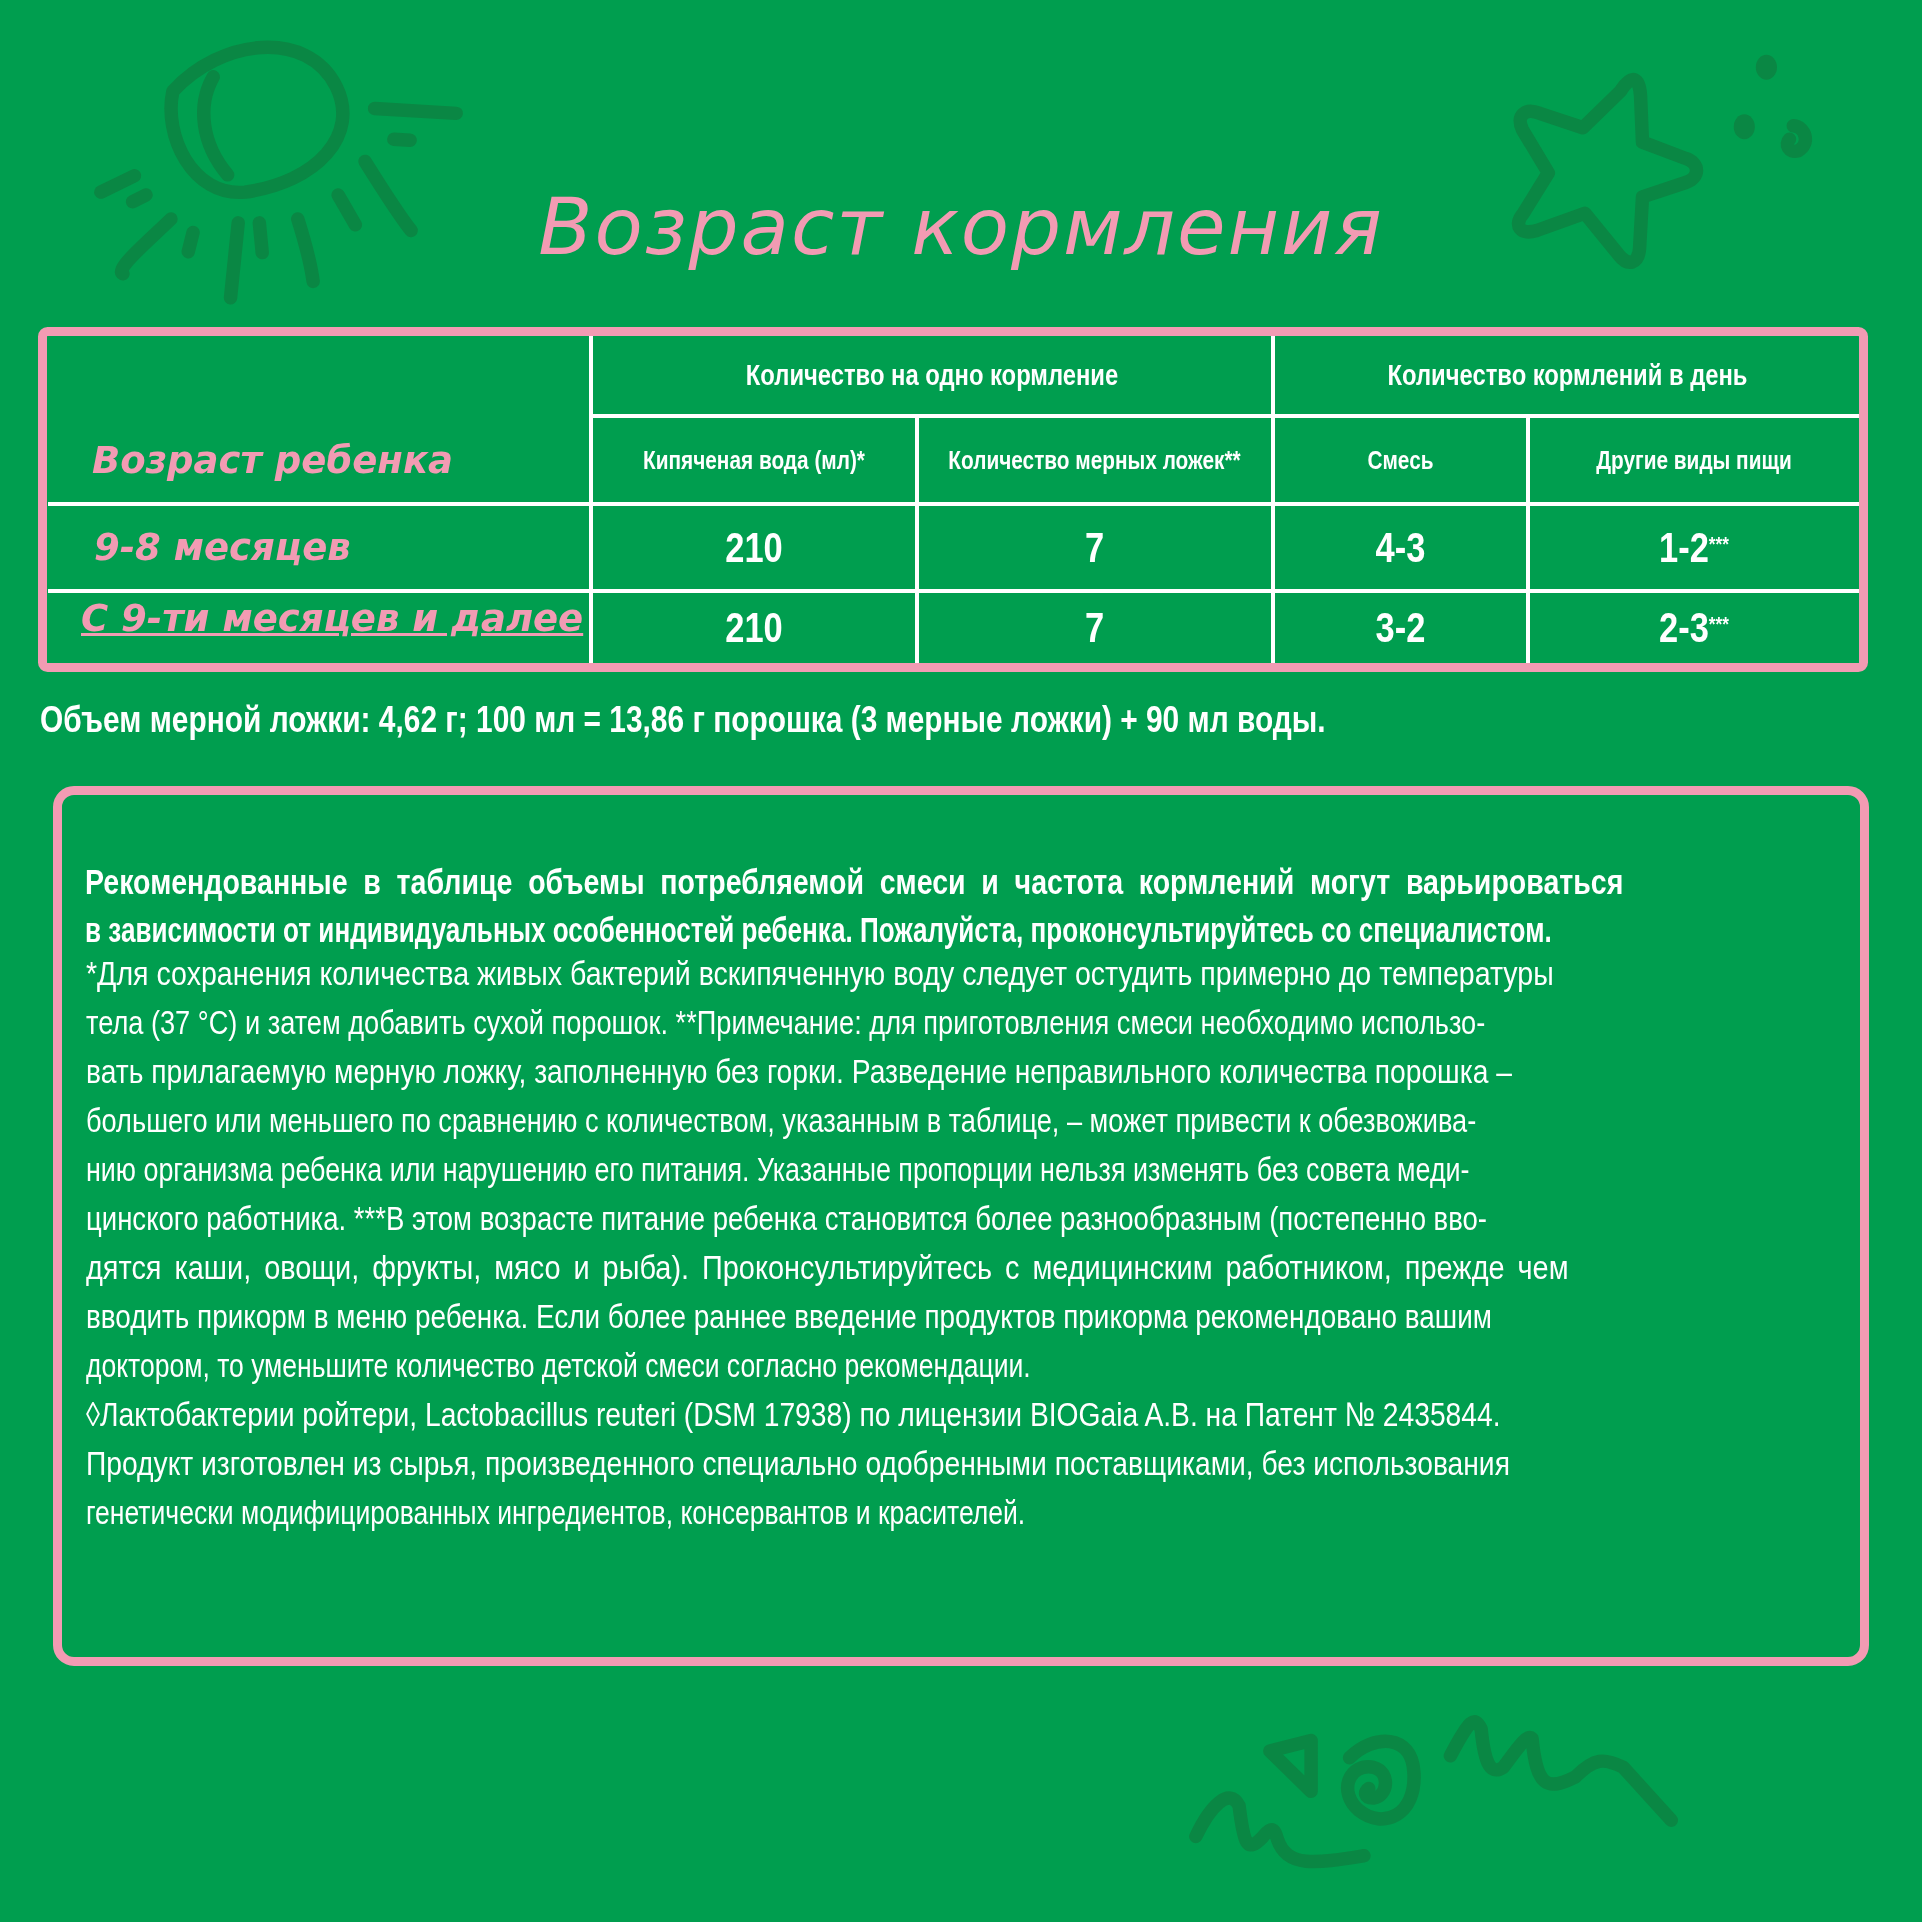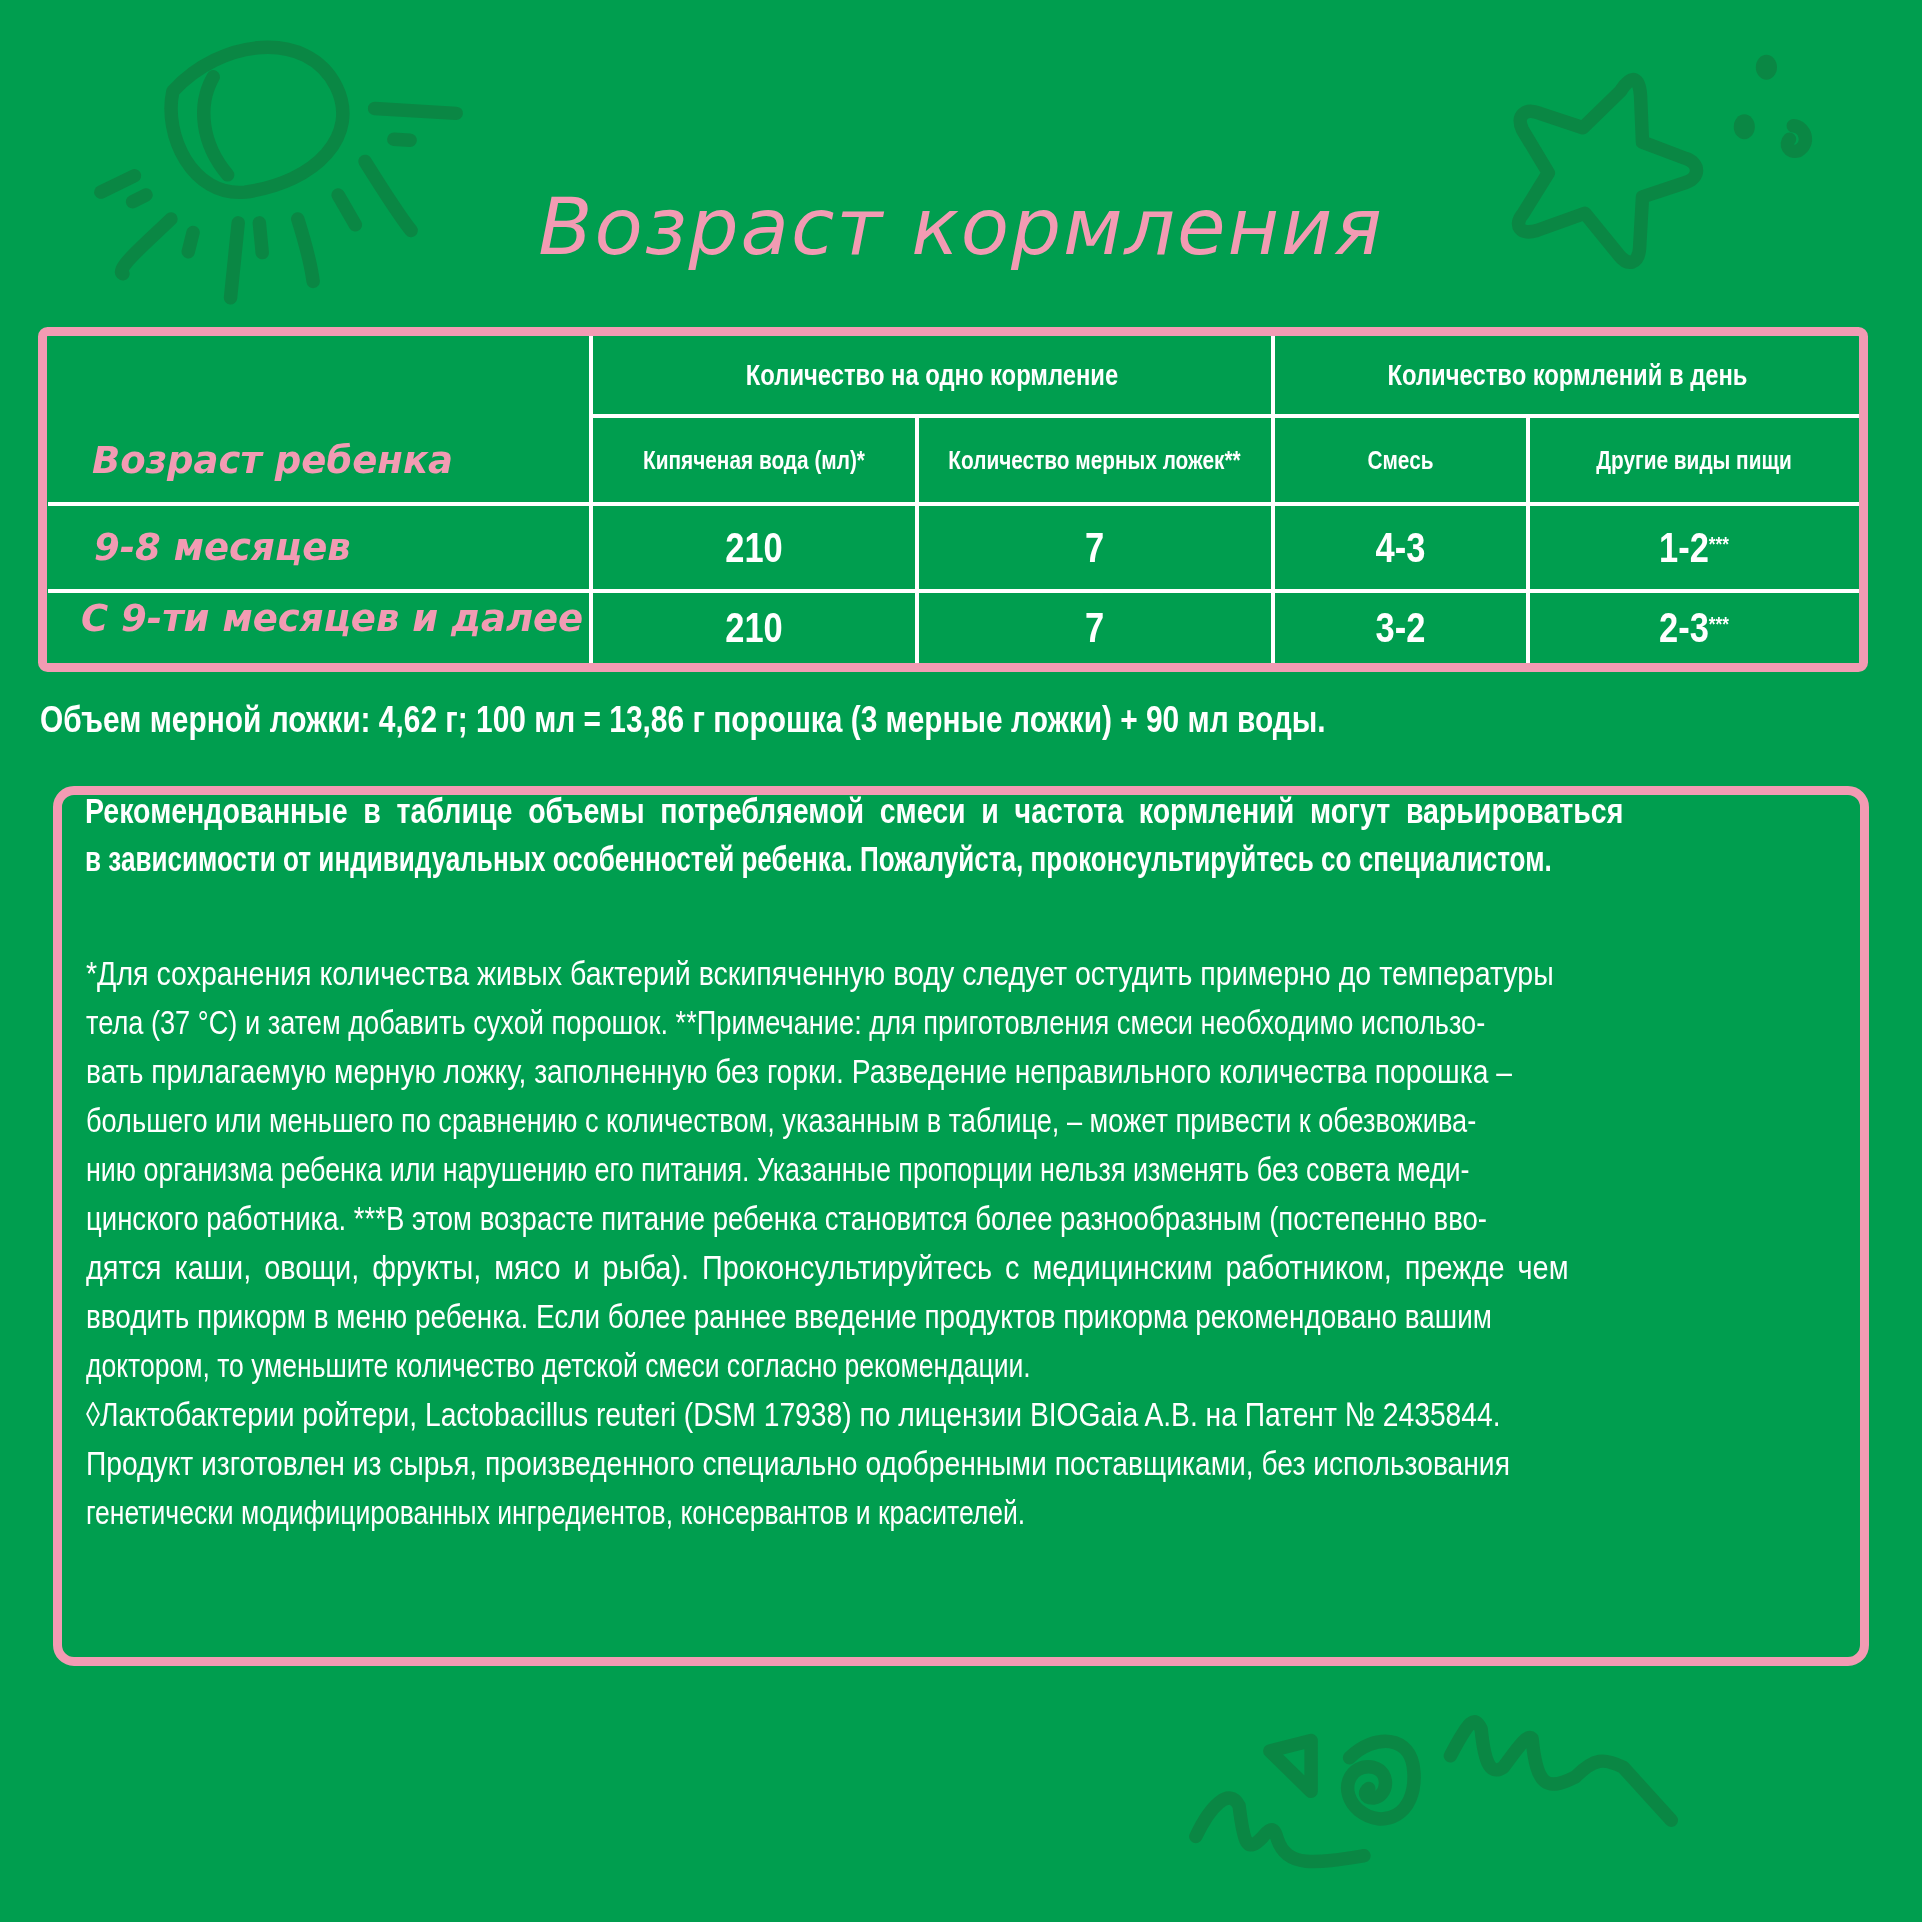--- a/index.html
+++ b/index.html
@@ -44,21 +44,21 @@
   .note {
     position:absolute; left:40px; top:699px; font-weight:bold; font-size:36px;
     white-space:nowrap; transform-origin:left center; transform:scaleX(0.83);
   }
 
   .info-box {
     position:absolute; left:53px; top:786px; width:1798px; height:862px;
     border:9.6px solid #f29bb3; border-radius:21px;
   }
   .info-bold {
-    position:absolute; left:85px; top:787px; width:1739px;
+    position:absolute; left:85px; top:858px; width:1739px;
     font-weight:bold; font-size:35px; line-height:48px;
   }
   .info-bold .ln { display:block; white-space:nowrap; transform-origin:left center; }
   .info-text {
     position:absolute; left:86px; top:949px; width:1739px;
     font-size:34px; line-height:49px;
   }
   .info-text .ln { display:block; white-space:nowrap; transform-origin:left center; }
 </style>
 </head>
@@ -122,21 +122,21 @@
 
 <div class="cell age" style="left:94px; top:506px; height:83px; width:480px;">9-8 месяцев</div>
 <div class="cell num" style="left:593px; top:506px; width:322px; height:83px;">210</div>
 <div class="cell num" style="left:918px; top:506px; width:353px; height:83px;">7</div>
 <div class="cell num" style="left:1275px; top:506px; width:251px; height:83px;">4-3</div>
 <div class="cell num" style="left:1529px; top:506px; width:330px; height:83px;">
   <span>1-2</span>
     <sup>***</sup>
 </div>
 
-<div class="cell age" style="left:81px; top:593px; height:50px; width:500px;">С 9-ти месяцев и далее</div>
+<div class="cell age" style="left:81px; top:593px; height:50px; width:500px;text-decoration:underline;">С 9-ти месяцев и далее</div>
 <div class="cell num" style="left:593px; top:593px; width:322px; height:70px;">210</div>
 <div class="cell num" style="left:918px; top:593px; width:353px; height:70px;">7</div>
 <div class="cell num" style="left:1275px; top:593px; width:251px; height:70px;">3-2</div>
 <div class="cell num" style="left:1529px; top:593px; width:330px; height:70px;">
   <span>2-3</span>
     <sup>***</sup>
 </div>
 
 <div class="note">Объем мерной ложки: 4,62 г; 100 мл = 13,86 г  порошка (3 мерные ложки) + 90 мл воды.</div>
 

